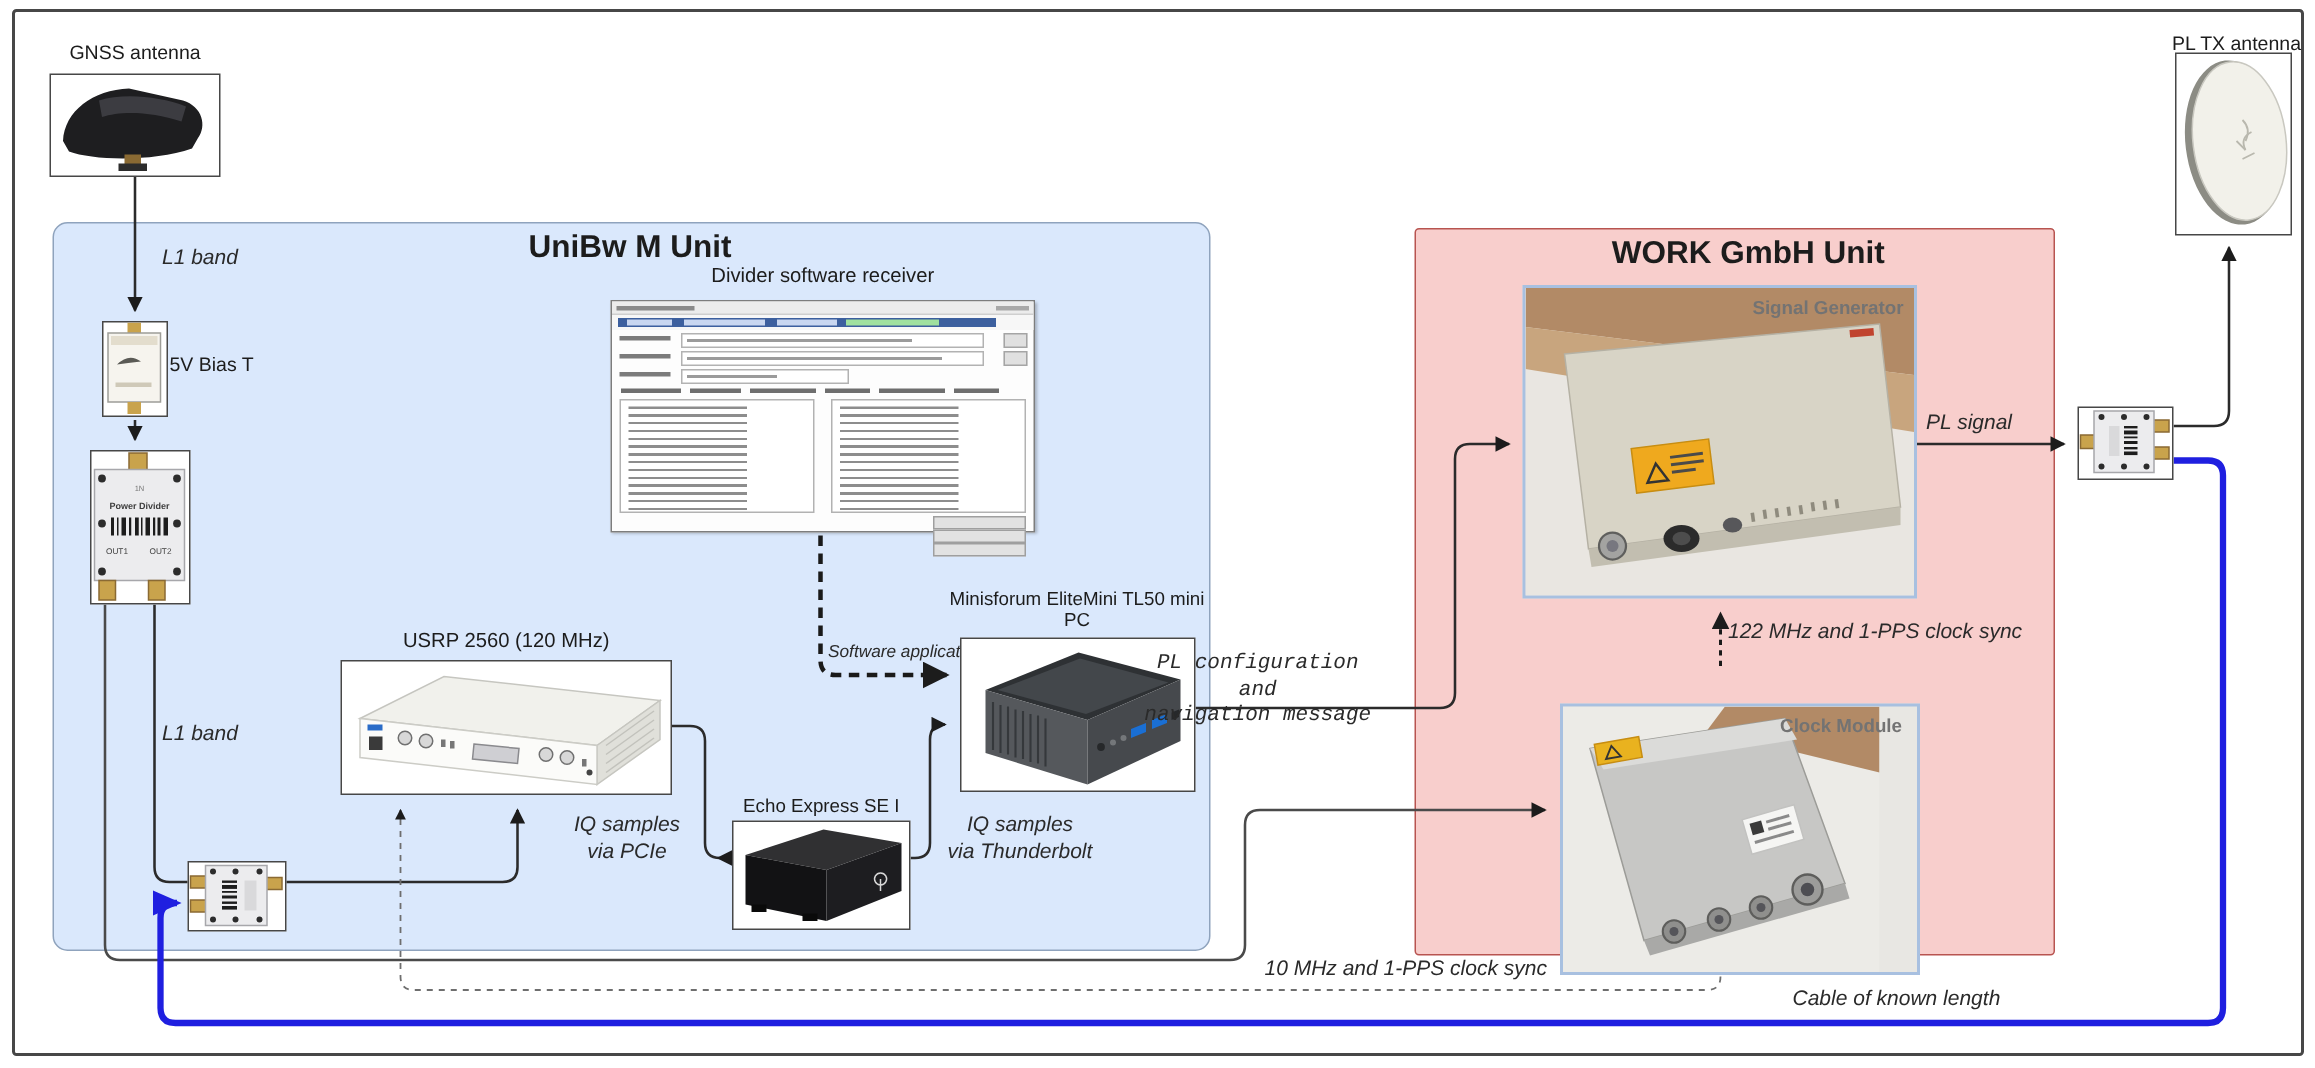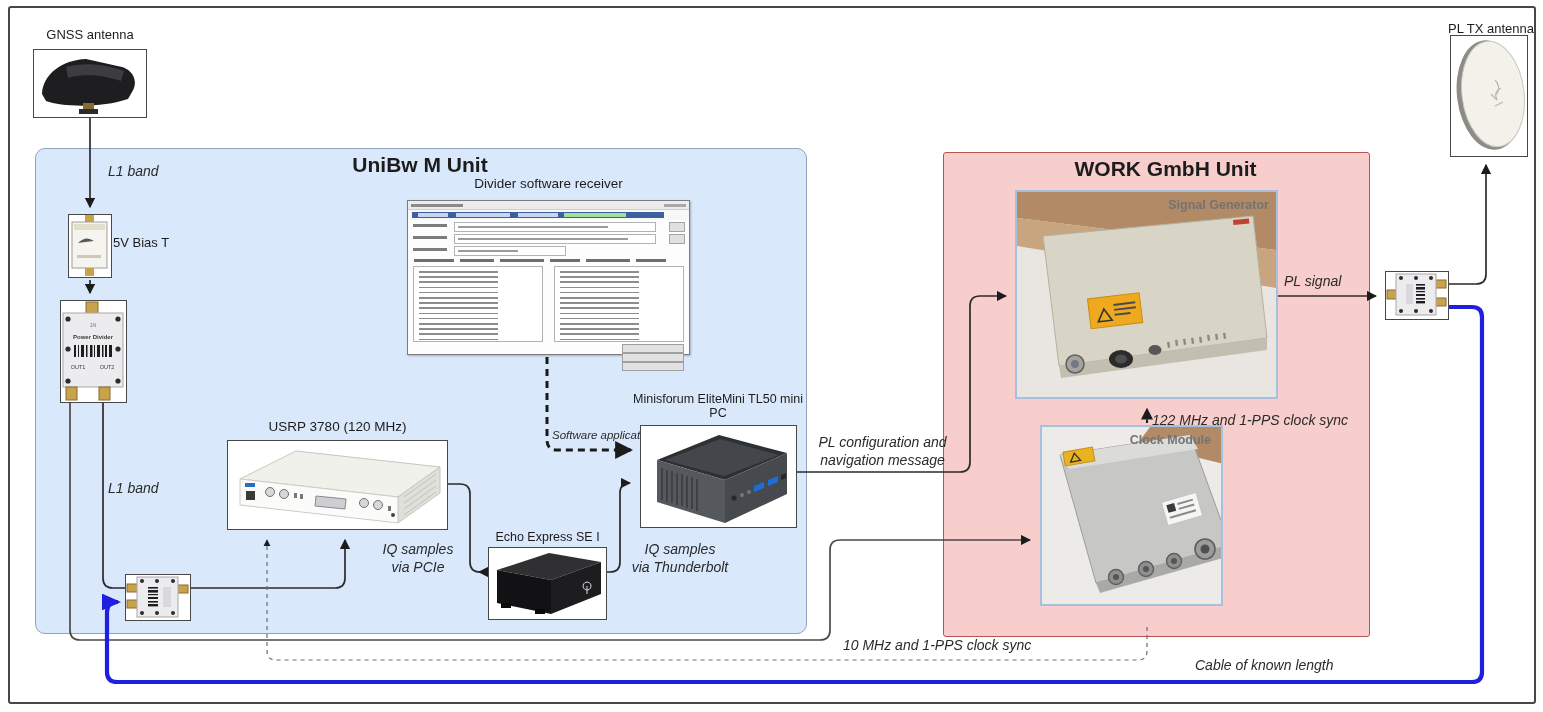--- a/index.html
+++ b/index.html
@@ -174,21 +174,21 @@
           <rect x="22" y="15" width="10" height="2.6"></rect>
         <rect x="22" y="19" width="10" height="1.2"></rect>
           <rect x="22" y="22" width="10" height="2"></rect>
         <rect x="22" y="26" width="10" height="1.6"></rect>
           <rect x="22" y="29" width="10" height="2.4"></rect>
       </g>
       <rect x="37" y="12" width="8" height="20" fill="#d9d9db"></rect>
     </svg>
   </div>
 
-  <div class="lbl ctr layer2" style="left:227px;top:419px;width:221px;font-size:13.5px;z-index:8;">USRP 3780 (120 MHz)</div>
+  <div class="lbl ctr layer2" style="left:227px;top:419px;width:221px;font-size:13.5px;z-index:8;">USRP 2560 (120 MHz)</div>
   <div class="devbox layer2" style="left:227px;top:440px;width:221px;height:90px;z-index:8;">
     <svg width="218" height="87" viewBox="0 0 218 87">
       <polygon points="12,38 68,10 212,26 170,56" fill="#f1f1ec" stroke="#c6c6c0" stroke-width="1"></polygon>
       <polygon points="170,56 212,26 212,52 170,82" fill="#e0e0da" stroke="#c6c6c0" stroke-width="1"></polygon>
       <g stroke="#c2c2bc" stroke-width="1">
         <line x1="176" y1="56" x2="208" y2="33"></line>
           <line x1="176" y1="62" x2="208" y2="39"></line>
         <line x1="176" y1="68" x2="208" y2="45"></line>
           <line x1="176" y1="74" x2="208" y2="51"></line>
       </g>
@@ -305,21 +305,21 @@
       </g>
       <circle cx="93" cy="72" r="2.6" fill="#26282a"></circle>
       <circle cx="101" cy="69" r="2" fill="#74777a"></circle>
         <circle cx="108" cy="66" r="2" fill="#74777a"></circle>
       <polygon points="113,60 123,56 123,62 113,66" fill="#1a6fd4"></polygon>
       <polygon points="127,54 137,50 137,56 127,60" fill="#1a6fd4"></polygon>
       <polygon points="140,49 145,47 145,52 140,54" fill="#26282a"></polygon>
     </svg>
   </div>
 
-  <div class="ital ctr layer2" style="left:800px;top:434px;width:165px;z-index:8;">
+  <div class="ital ctr layer2" style="left:756px;top:434px;width:165px;z-index:8;font-family:Liberation Mono, monospace;">
     <span>PL configuration and</span><br>
     <span>navigation message</span>
   </div>
 
   <div class="photobox layer2" style="left:1015px;top:190px;width:263px;height:209px;z-index:8;">
     <svg width="259" height="205" viewBox="0 0 259 205">
       <rect width="259" height="205" fill="#e9e6e1"></rect>
       <polygon points="0,0 259,0 259,58 0,26" fill="#b28a66"></polygon>
       <polygon points="0,26 259,58 259,96 0,54" fill="#c8a57e"></polygon>
       <polygon points="26,44 236,24 250,146 42,174" fill="#d8d4c6" stroke="#b5b1a4" stroke-width="1"></polygon>
@@ -347,21 +347,21 @@
       <ellipse cx="104" cy="167" rx="6" ry="4.5" fill="#4d4d4d"></ellipse>
       <ellipse cx="138" cy="158" rx="6.5" ry="5" fill="#57575a"></ellipse>
       <rect x="216" y="28" width="16" height="5" transform="rotate(-5 216 28)" fill="#c0432e"></rect>
     </svg>
     <span class="photolabel" style="right:7px;top:6px;">Signal Generator</span>
   </div>
 
   <div class="ital layer2" style="left:1284px;top:273px;z-index:8;">PL signal</div>
   <div class="ital layer2" style="left:1152px;top:412px;z-index:8;">122 MHz and 1-PPS clock sync</div>
 
-  <div class="photobox layer2" style="left:1040px;top:425px;width:183px;height:181px;z-index:8;">
+  <div class="photobox layer2" style="left:1040px;top:469px;width:240px;height:181px;z-index:8;">
     <svg width="211" height="177" viewBox="0 0 211 177">
       <rect width="211" height="177" fill="#ecebe7"></rect>
       <polygon points="108,0 211,0 211,44 96,16" fill="#b28a66"></polygon>
       <polygon points="18,28 148,8 188,118 54,156" fill="#c7c7c5" stroke="#9c9c98" stroke-width="1"></polygon>
       <polygon points="18,28 148,8 156,22 27,42" fill="#dbdbd9"></polygon>
       <polygon points="54,156 188,118 191,128 58,166" fill="#a9a9a7"></polygon>
       <g transform="rotate(-10 40 30)">
         <rect x="22" y="22" width="30" height="14" fill="#e9b21f" stroke="#c78d12"></rect>
         <path d="M28,33 l5,-8 l5,8 z" fill="none" stroke="#333" stroke-width="1.3"></path>
       </g>

